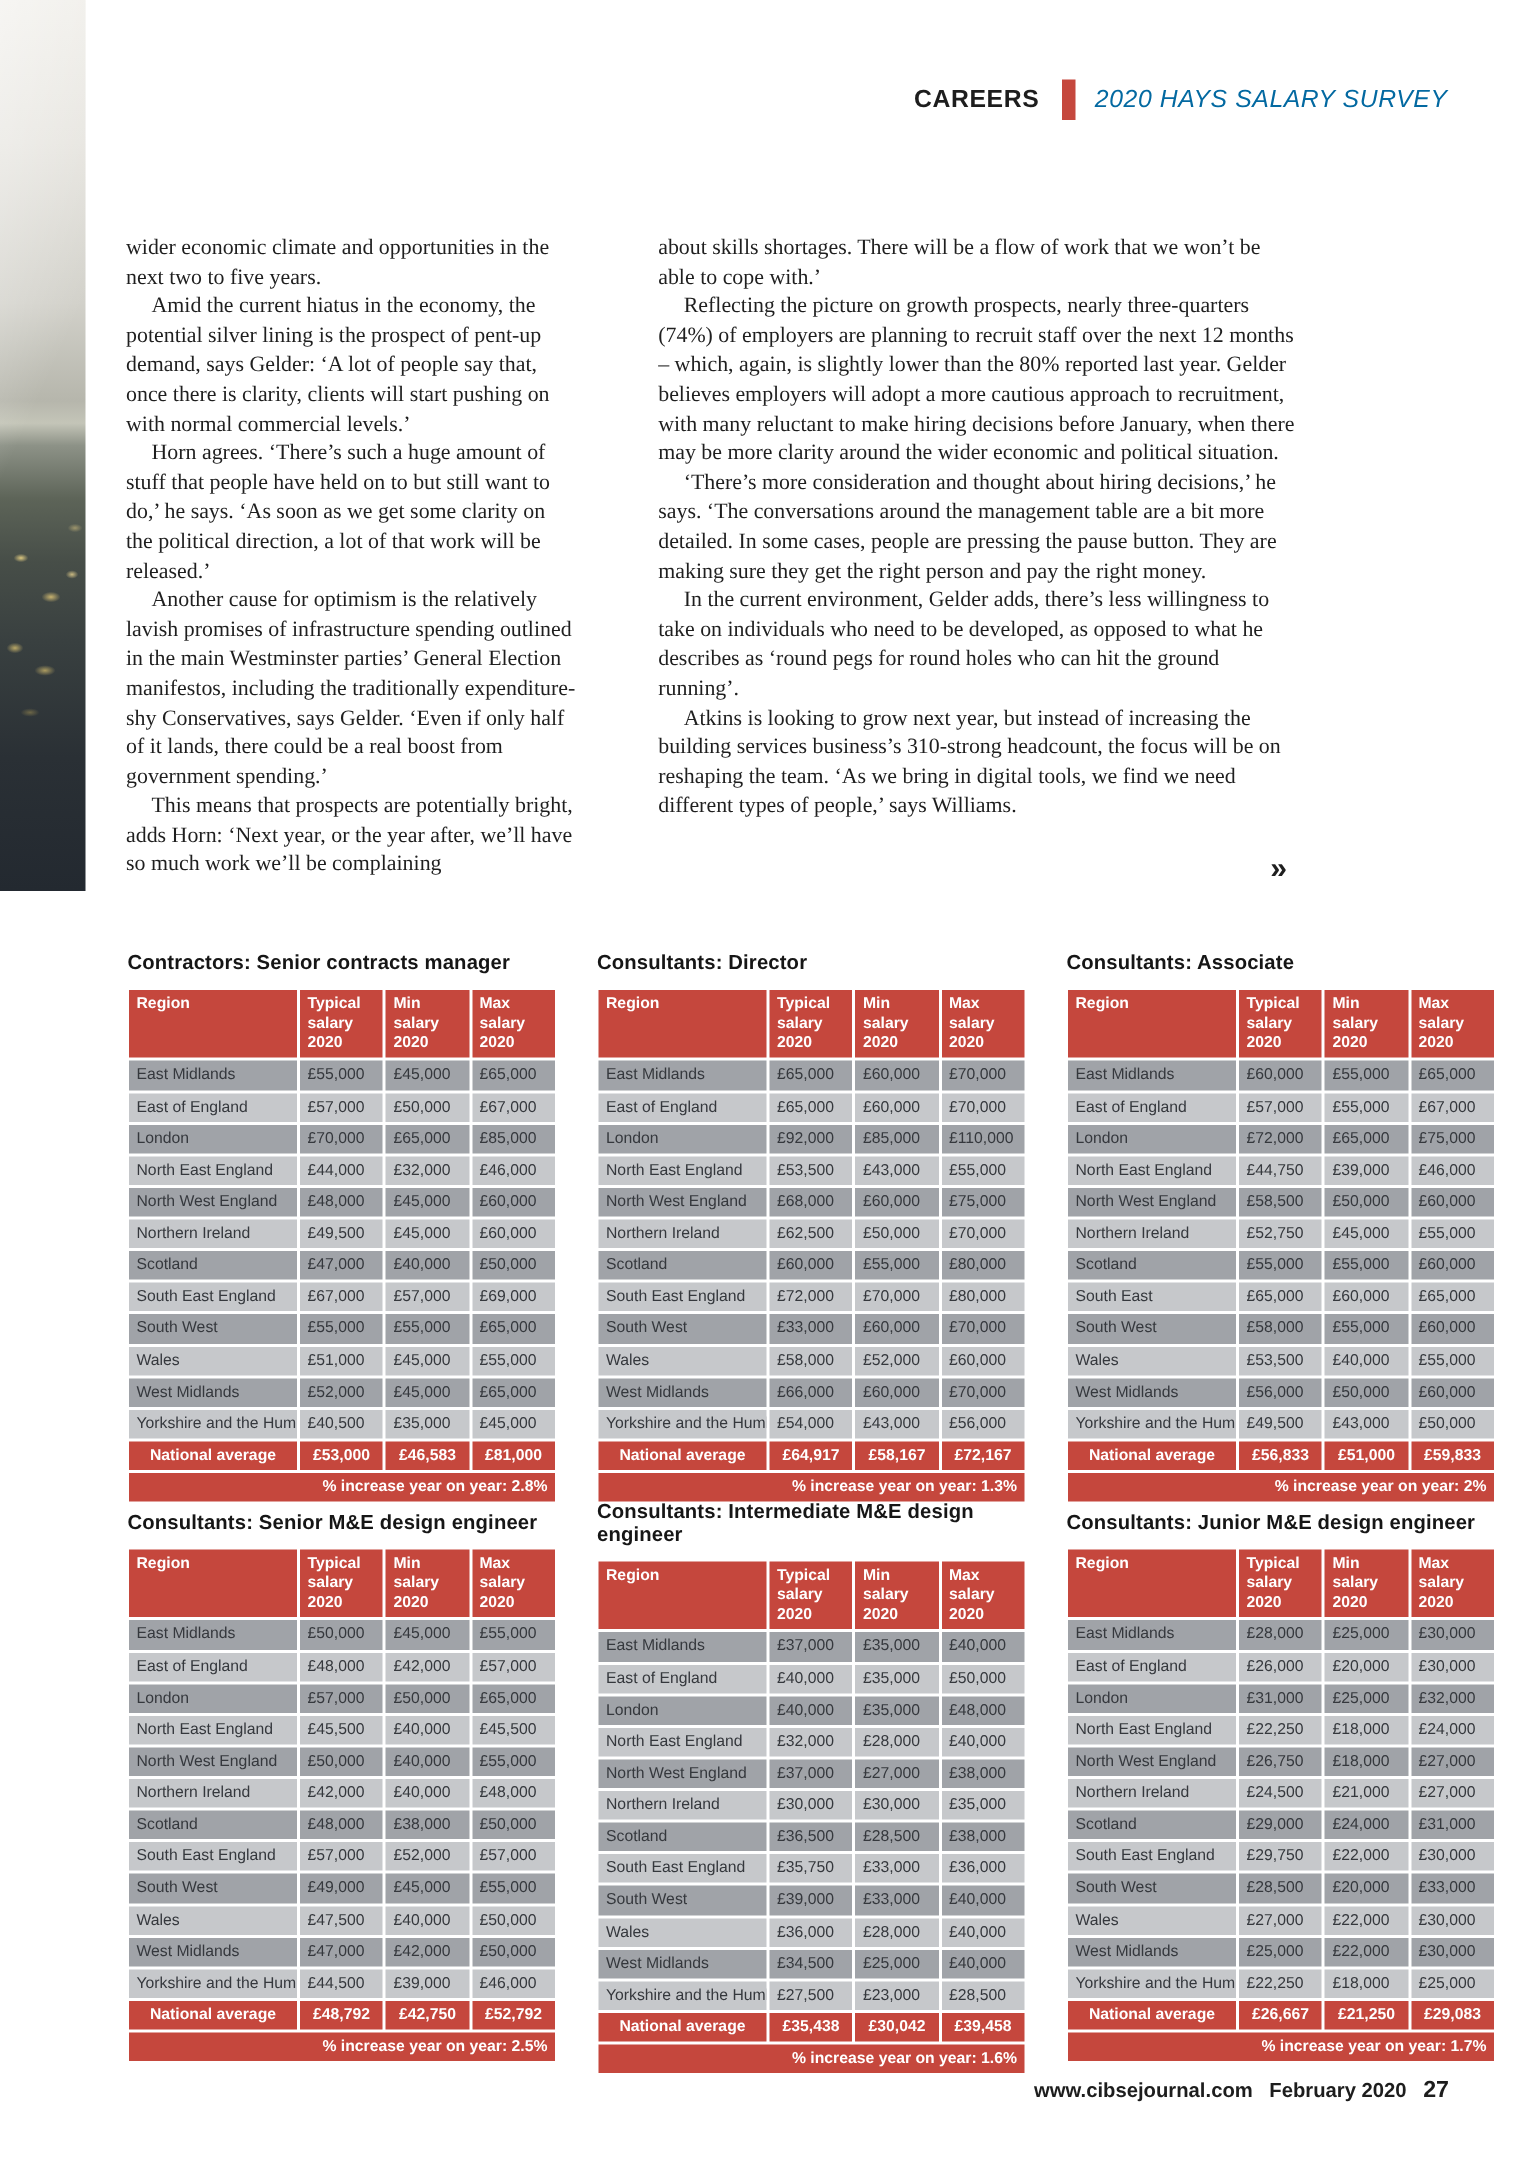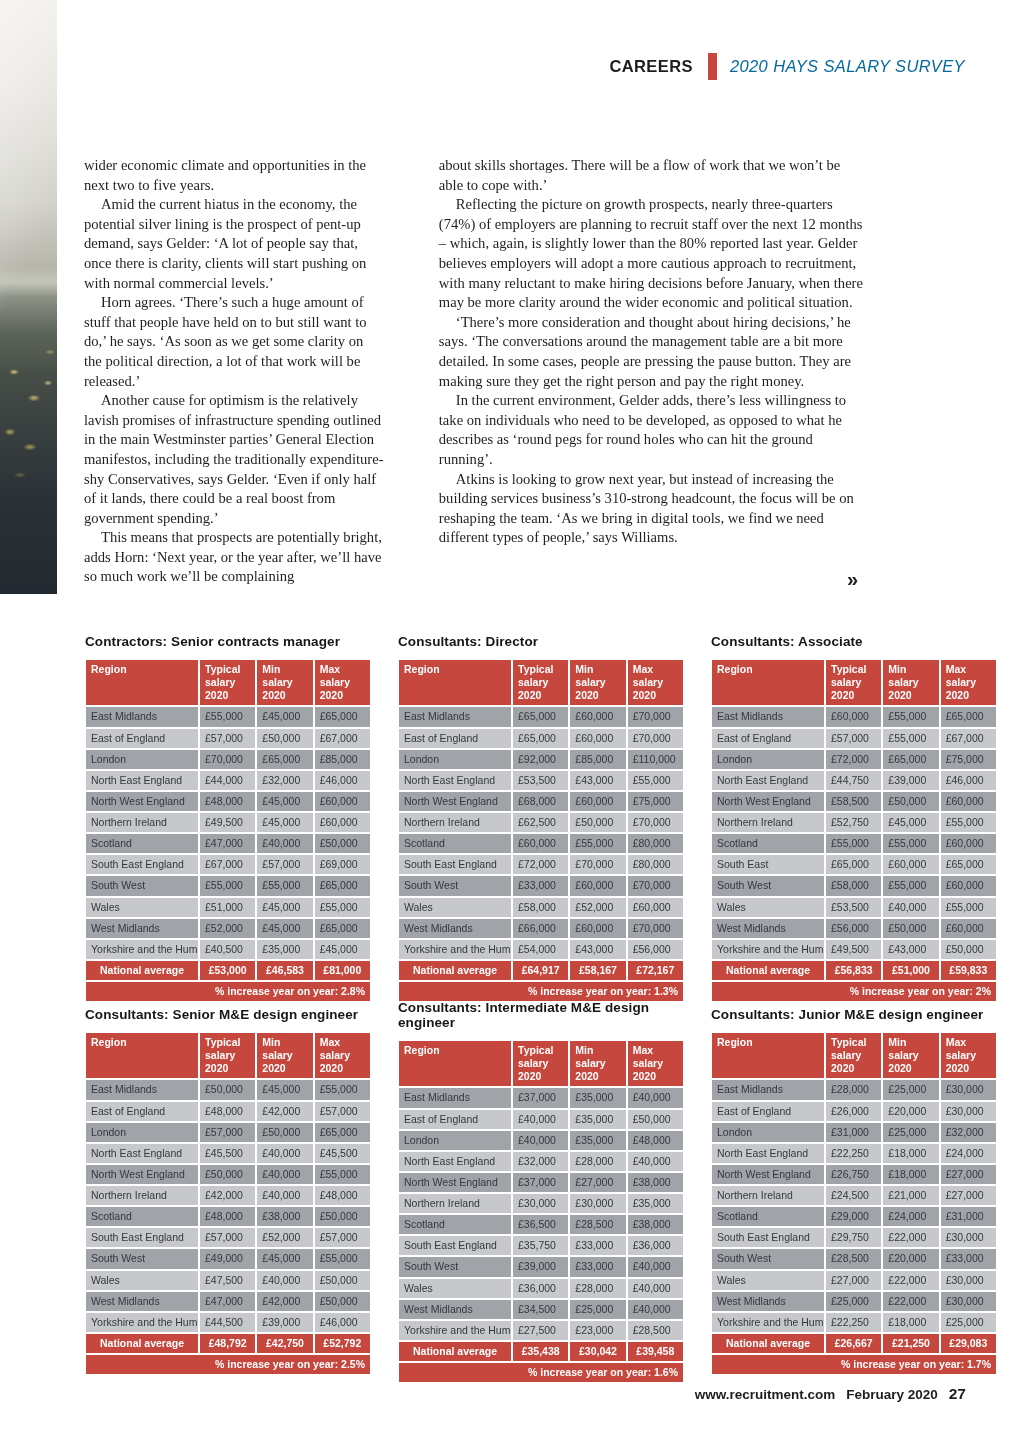--- a/index.html
+++ b/index.html
@@ -720,18 +720,18 @@
               <tr class="increase">
                 <td colspan="4">% increase year on year: 1.7%</td>
               </tr>
             </tbody>
           </table>
         </div>
     </section>
   </div>
 
   <div class="page-footer">
-    <span class="footer-site">www.recruitment.com</span>
+    <span class="footer-site">www.cibsejournal.com</span>
     <span class="footer-issue">February 2020</span>
     <span class="footer-page">27</span>
   </div>
 
 </div>
 
 </body></html>

